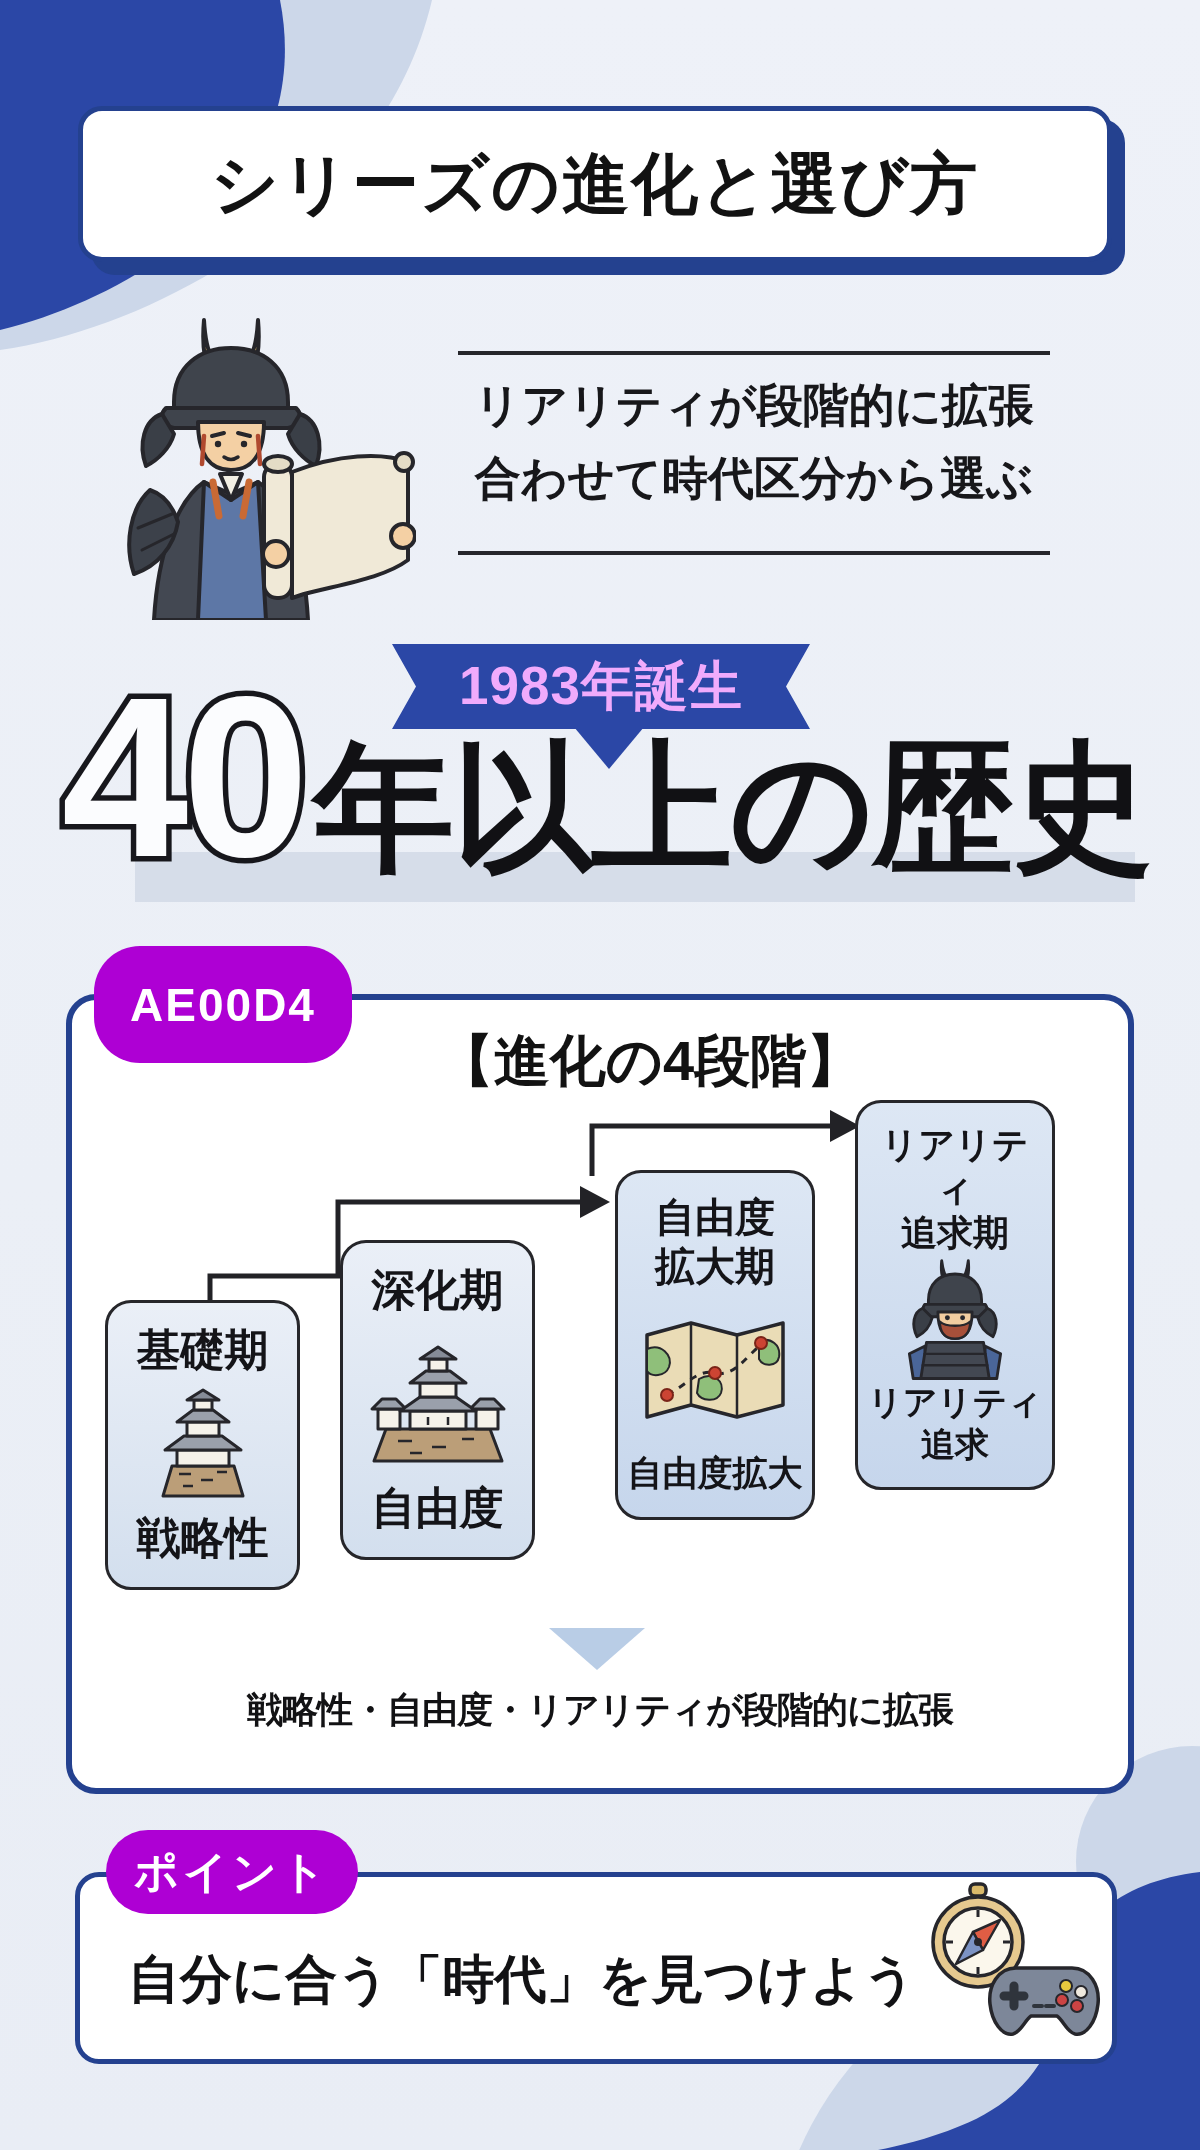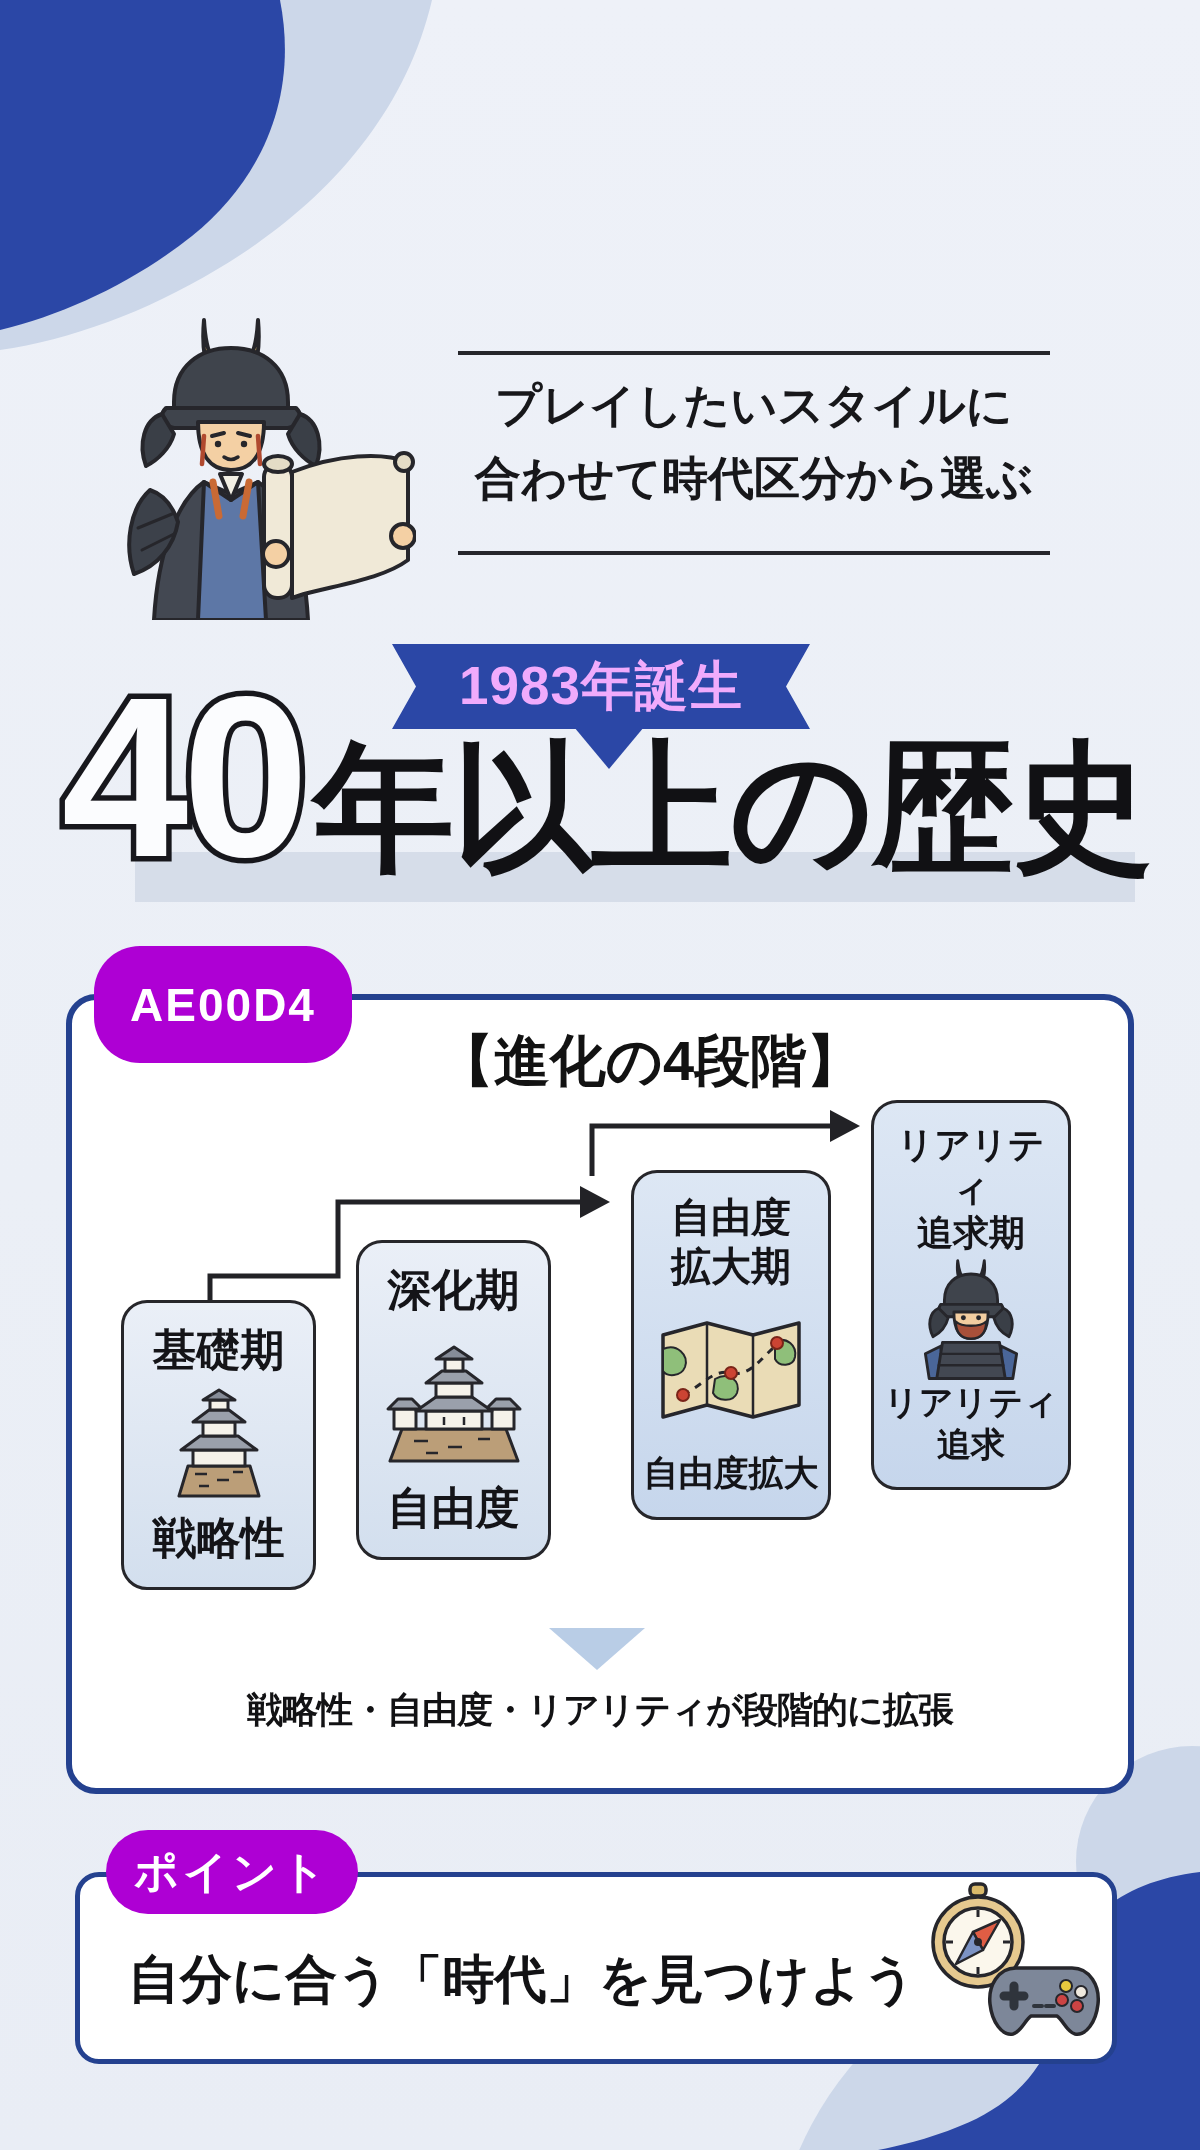--- a/index.html
+++ b/index.html
@@ -63,21 +63,21 @@
   .evo-card { left:66px; top:994px; width:1068px; height:800px; background:#ffffff;
     border:6px solid #24418f; border-radius:30px; z-index:2; }
   .evo-title { left:66px; top:1024px; width:1168px; text-align:center; z-index:3;
     font-size:56px; font-weight:900; color:#121212; }
   .connectors { left:66px; top:1090px; z-index:3; }
 
   
   .stage { border:3px solid #26262a; border-radius:26px; z-index:4;
     display:flex; flex-direction:column; align-items:center; justify-content:space-between;
     padding:20px 6px 22px 6px; text-align:center;
-    background:linear-gradient(180deg,#eaeff7 0%,#d3dfee 100%);margin-left:16px; }
+    background:linear-gradient(180deg,#eaeff7 0%,#d3dfee 100%); }
   .stage.deep { background:linear-gradient(180deg,#dde7f4 0%,#c6d6ec 100%); }
   .stage .t { font-weight:900; color:#141418; line-height:1.22; }
   .stage .l { font-weight:900; color:#141418; line-height:1.22; }
   .s1 { left:105px; top:1300px; width:195px; height:290px; }
   .s2 { left:340px; top:1240px; width:195px; height:320px; }
   .s3 { left:615px; top:1170px; width:200px; height:350px; }
   .s4 { left:855px; top:1100px; width:200px; height:390px; }
   .s1 .t,.s1 .l,.s2 .t,.s2 .l { font-size:44px; }
   .s3 .t { font-size:40px; } .s3 .l { font-size:35px; }
   .s4 .t { font-size:36px; } .s4 .l { font-size:34px; }
@@ -105,20 +105,23 @@
   <svg class="decor" viewBox="0 0 1200 2150">
     <path d="M0,0 H432 C404,120 318,210 216,270 C146,312 70,340 0,350 Z" fill="#ccd7e9"></path>
     <path d="M0,0 H280 C298,92 266,176 192,236 C134,282 66,314 0,330 Z" fill="#2b47a6"></path>
     <circle cx="1192" cy="1862" r="116" fill="#ccd7e9"></circle>
     <circle cx="1120" cy="2290" r="350" fill="#ccd7e9"></circle>
     <path d="M1200,1872 C1116,1882 1068,1926 1062,1994 C1056,2058 1020,2102 960,2126 C926,2140 898,2146 878,2150 L1200,2150 Z" fill="#2b47a6"></path>
   </svg>
 
   <div class="abs under-bar"></div>
 
+  <div class="abs title-card">
+    <h1>シリーズの進化と選び方</h1>
+  </div>
 
   <svg class="abs samurai-hero" width="300" height="318" viewBox="0 0 300 318">
     <g stroke="#26262b" stroke-width="4" stroke-linejoin="round" stroke-linecap="round">
 
       <path d="M38,318 C42,248 62,198 88,180 L115,192 L142,180 C170,198 188,248 192,318 Z" fill="#434852"></path>
       <path d="M88,180 L115,198 L142,180 L150,318 H82 Z" fill="#5d77a6"></path>
       <path d="M104,172 L115,198 L126,172 Z" fill="#f2efe4"></path>
       <path d="M97,180 L103,214" stroke="#c96a35" stroke-width="7" fill="none"></path>
       <path d="M133,180 L127,214" stroke="#c96a35" stroke-width="7" fill="none"></path>
 
@@ -144,21 +147,21 @@
       <ellipse cx="162" cy="162" rx="14" ry="8" fill="#e4dcc6"></ellipse>
       <path d="M176,170 C222,152 266,150 292,160 L292,258 C268,276 226,282 188,292 L176,296 Z" fill="#f0e9d7"></path>
       <circle cx="288" cy="160" r="9" fill="#e4dcc6"></circle>
       <circle cx="160" cy="252" r="13" fill="#f4d0a4"></circle>
       <circle cx="287" cy="234" r="12" fill="#f4d0a4"></circle>
     </g>
   </svg>
 
   <div class="abs rule top"></div>
   <div class="abs subtitle">
-    <span style="display:block">プレイしたいスタイルに</span>
+    <span style="display:block">リアリティが段階的に拡張</span>
     <span style="display:block">合わせて時代区分から選ぶ</span>
   </div>
   <div class="abs rule bottom"></div>
 
   <div class="abs ribbon">
     <span>1983年誕生</span>
   </div>
   <div class="abs ribbon-tail"></div>
   <div class="abs history-row">
     <span class="history-number">40</span>

